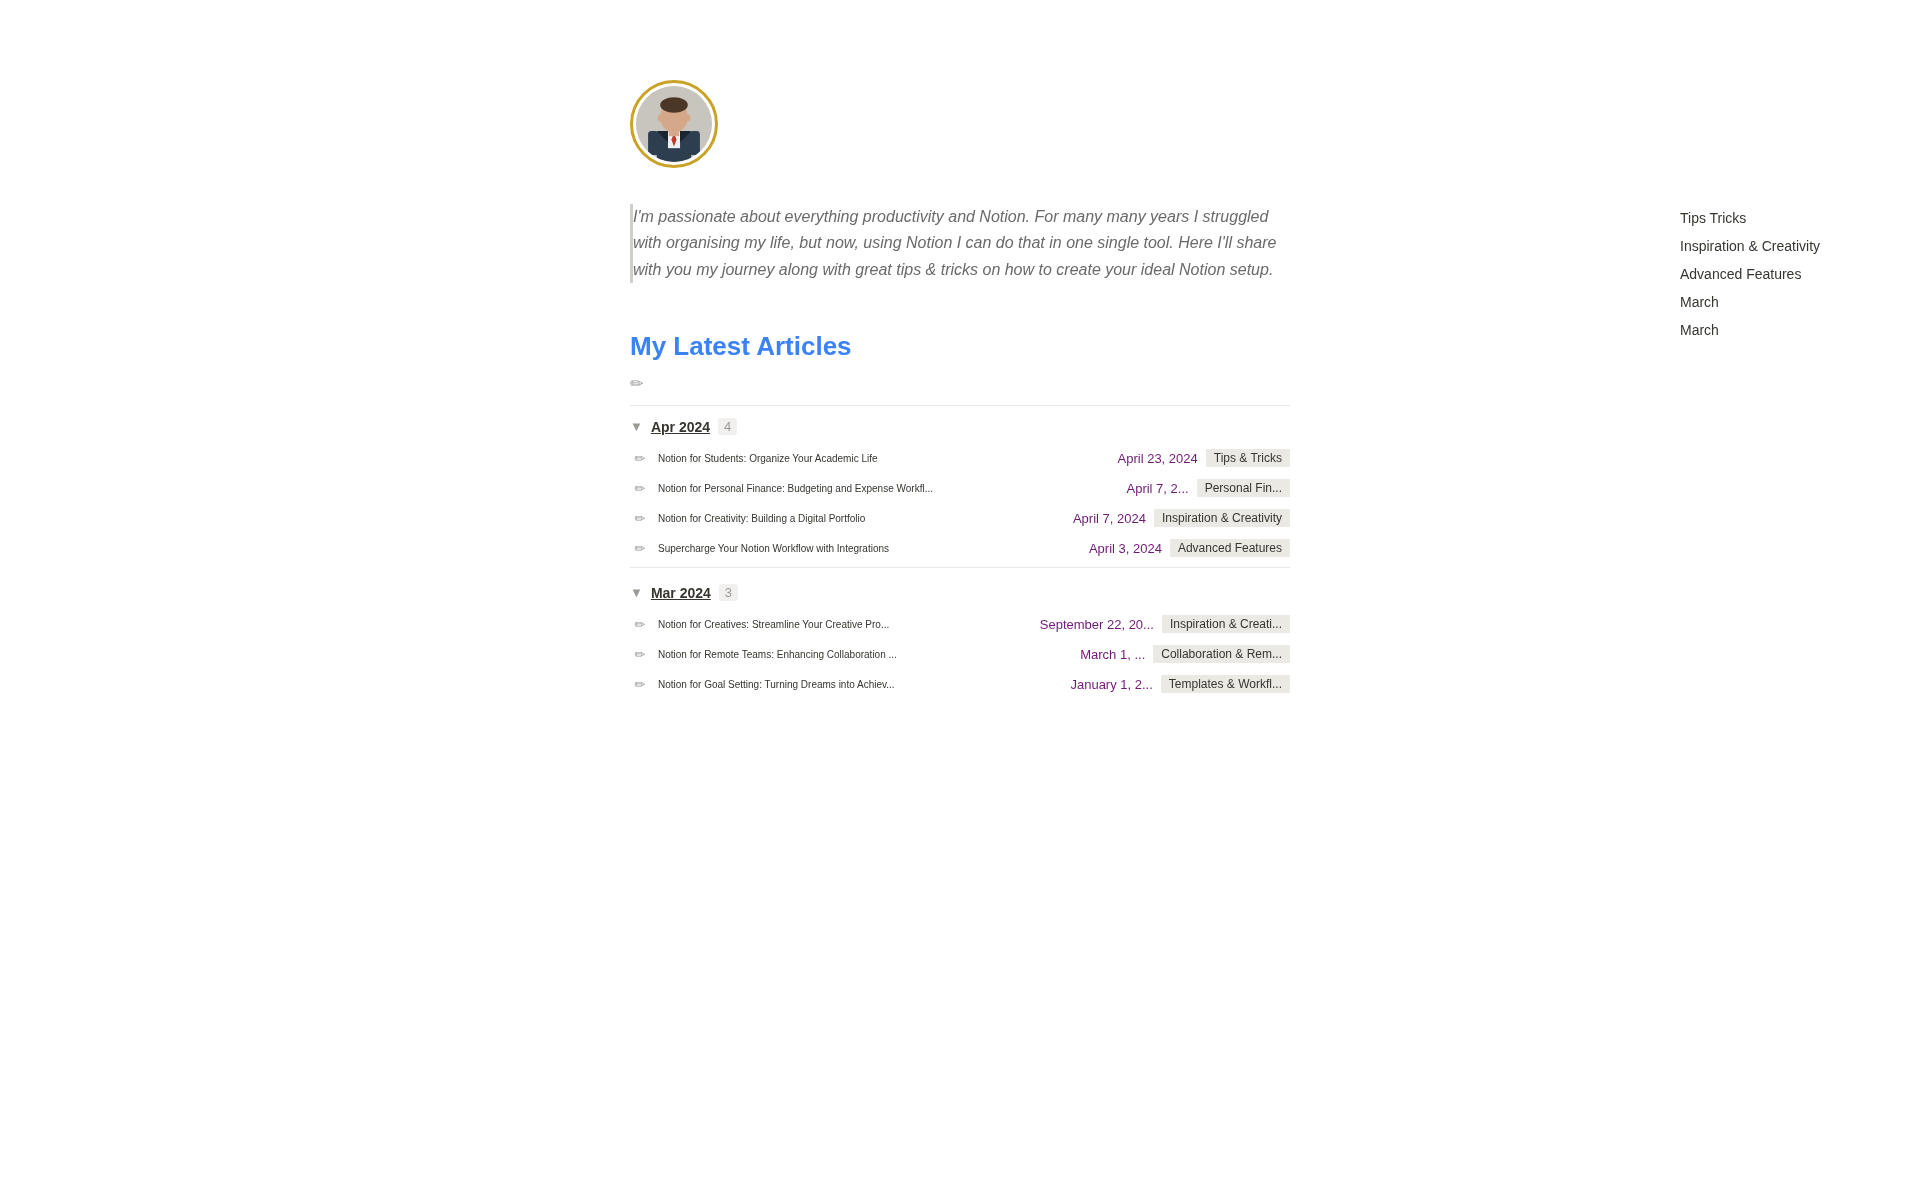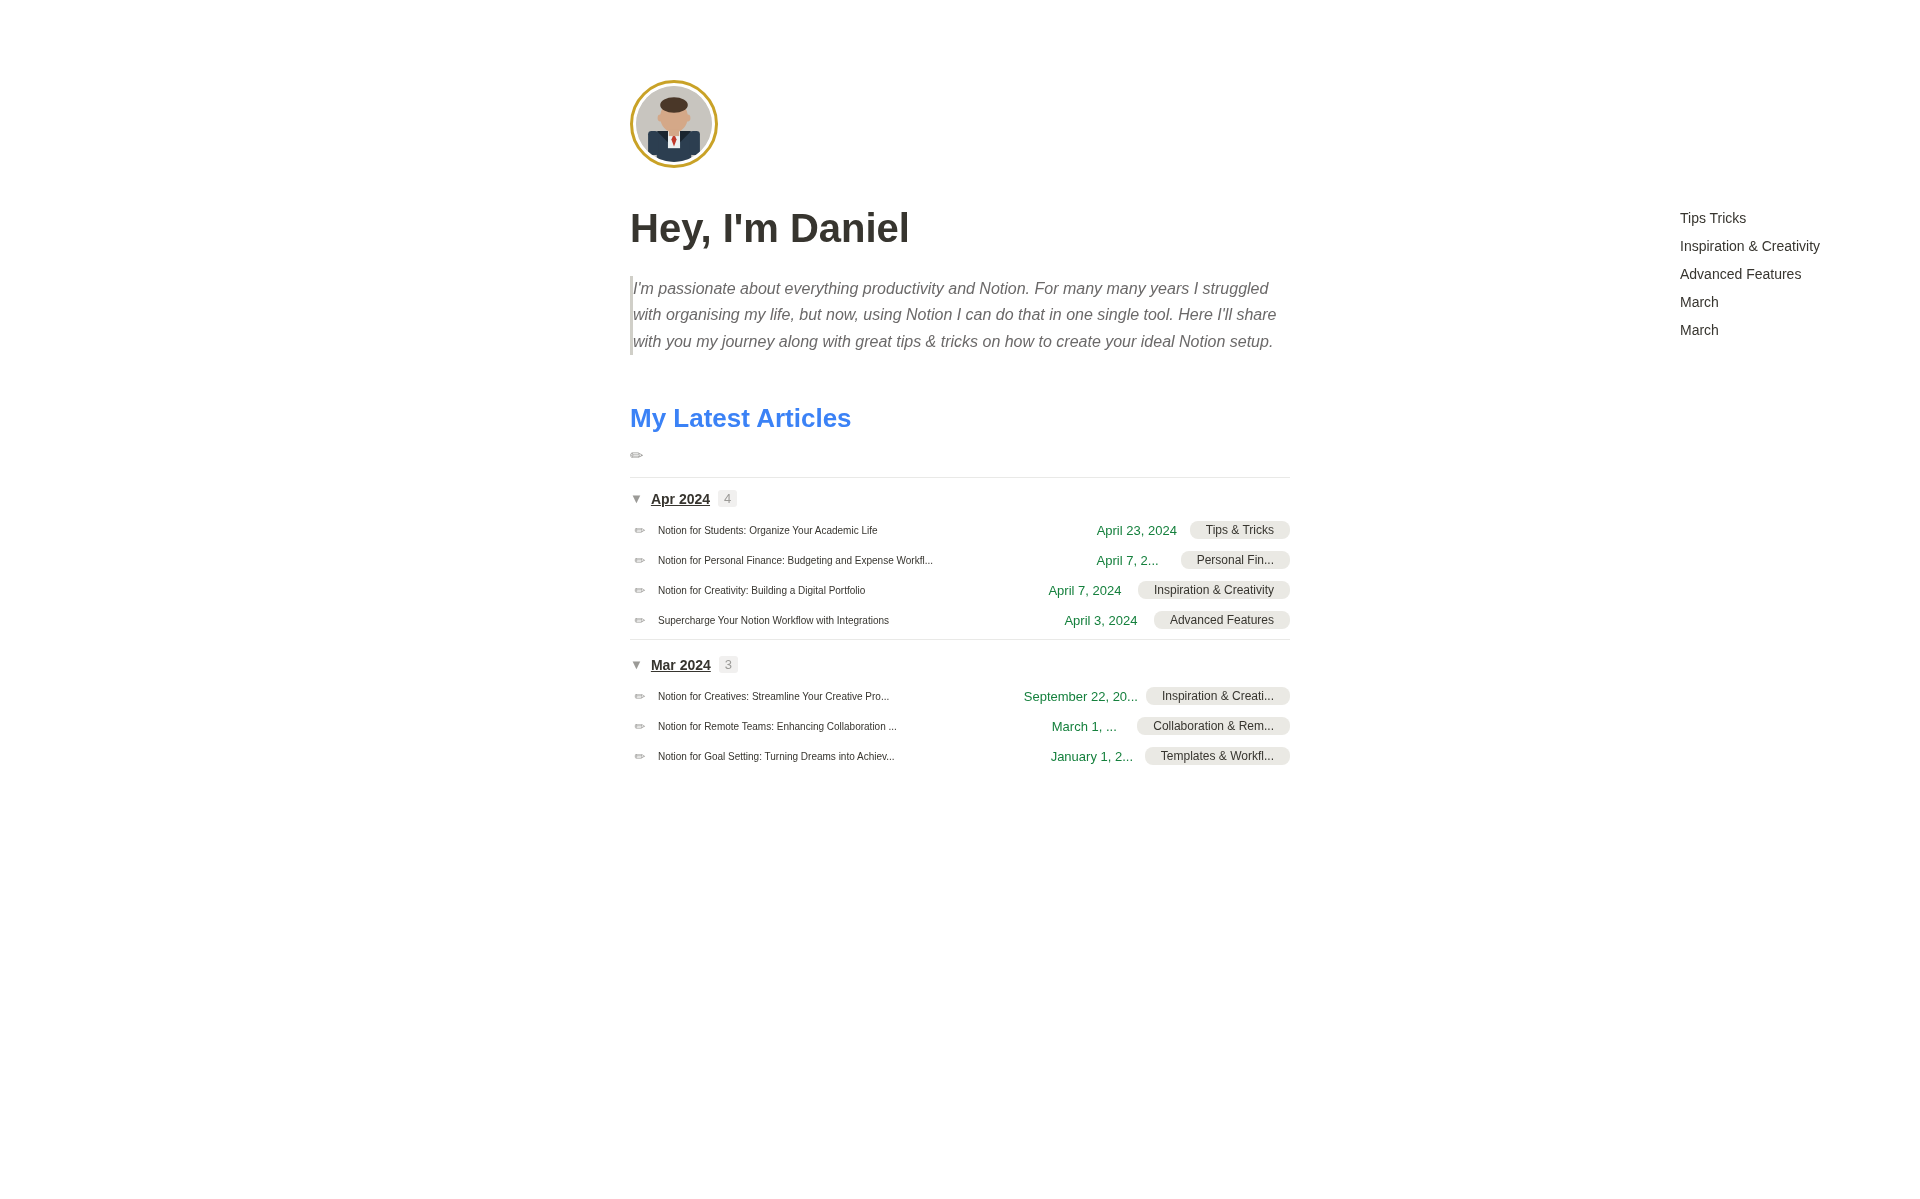--- a/index.html
+++ b/index.html
@@ -145,32 +145,32 @@
       color: #37352f;
       flex: 1;
       white-space: nowrap;
       overflow: hidden;
       text-overflow: ellipsis;
       cursor: pointer;
     }
 
     .article-date {
       font-size: 13px;
-      color: #15803d;
+      color: #701a75;
       flex-shrink: 0;
       min-width: 90px;
-      text-align: center;
+      text-align: right;
     }
 
     .tag {
       font-size: 12px;
       background: #eae9e4;
       color: #37352f;
-      padding: 2px 16px;
-      border-radius: 8px;
+      padding: 2px 8px;
+      border-radius: 1px;
       flex-shrink: 0;
       white-space: nowrap;
     }
 
     .group-divider {
       height: 1px;
       background: #e9e9e7;
       margin: 4px 0;
     }
 
@@ -221,21 +221,20 @@
 
           <rect x="38" y="50" width="12" height="8" fill="#d4a888"></rect>
 
           <rect x="14" y="52" width="12" height="28" fill="#2c3e50" rx="4"></rect>
           <rect x="62" y="52" width="12" height="28" fill="#2c3e50" rx="4"></rect>
         </svg>
       </div>
     </div>
   </div>
 
-  <h1 class="page-title">Hey, I'm Daniel</h1>
 
   <div class="blockquote">
     <p>I'm passionate about everything productivity and Notion. For many many years I struggled with organising my life, but now, using Notion I can do that in one single tool. Here I'll share with you my journey along with great tips &amp; tricks on how to create your ideal Notion setup.</p>
   </div>
 
   <h2 class="section-title">My Latest Articles</h2>
 
   <div class="toolbar-row">
     <span class="pencil-icon">✏</span>
   </div>

